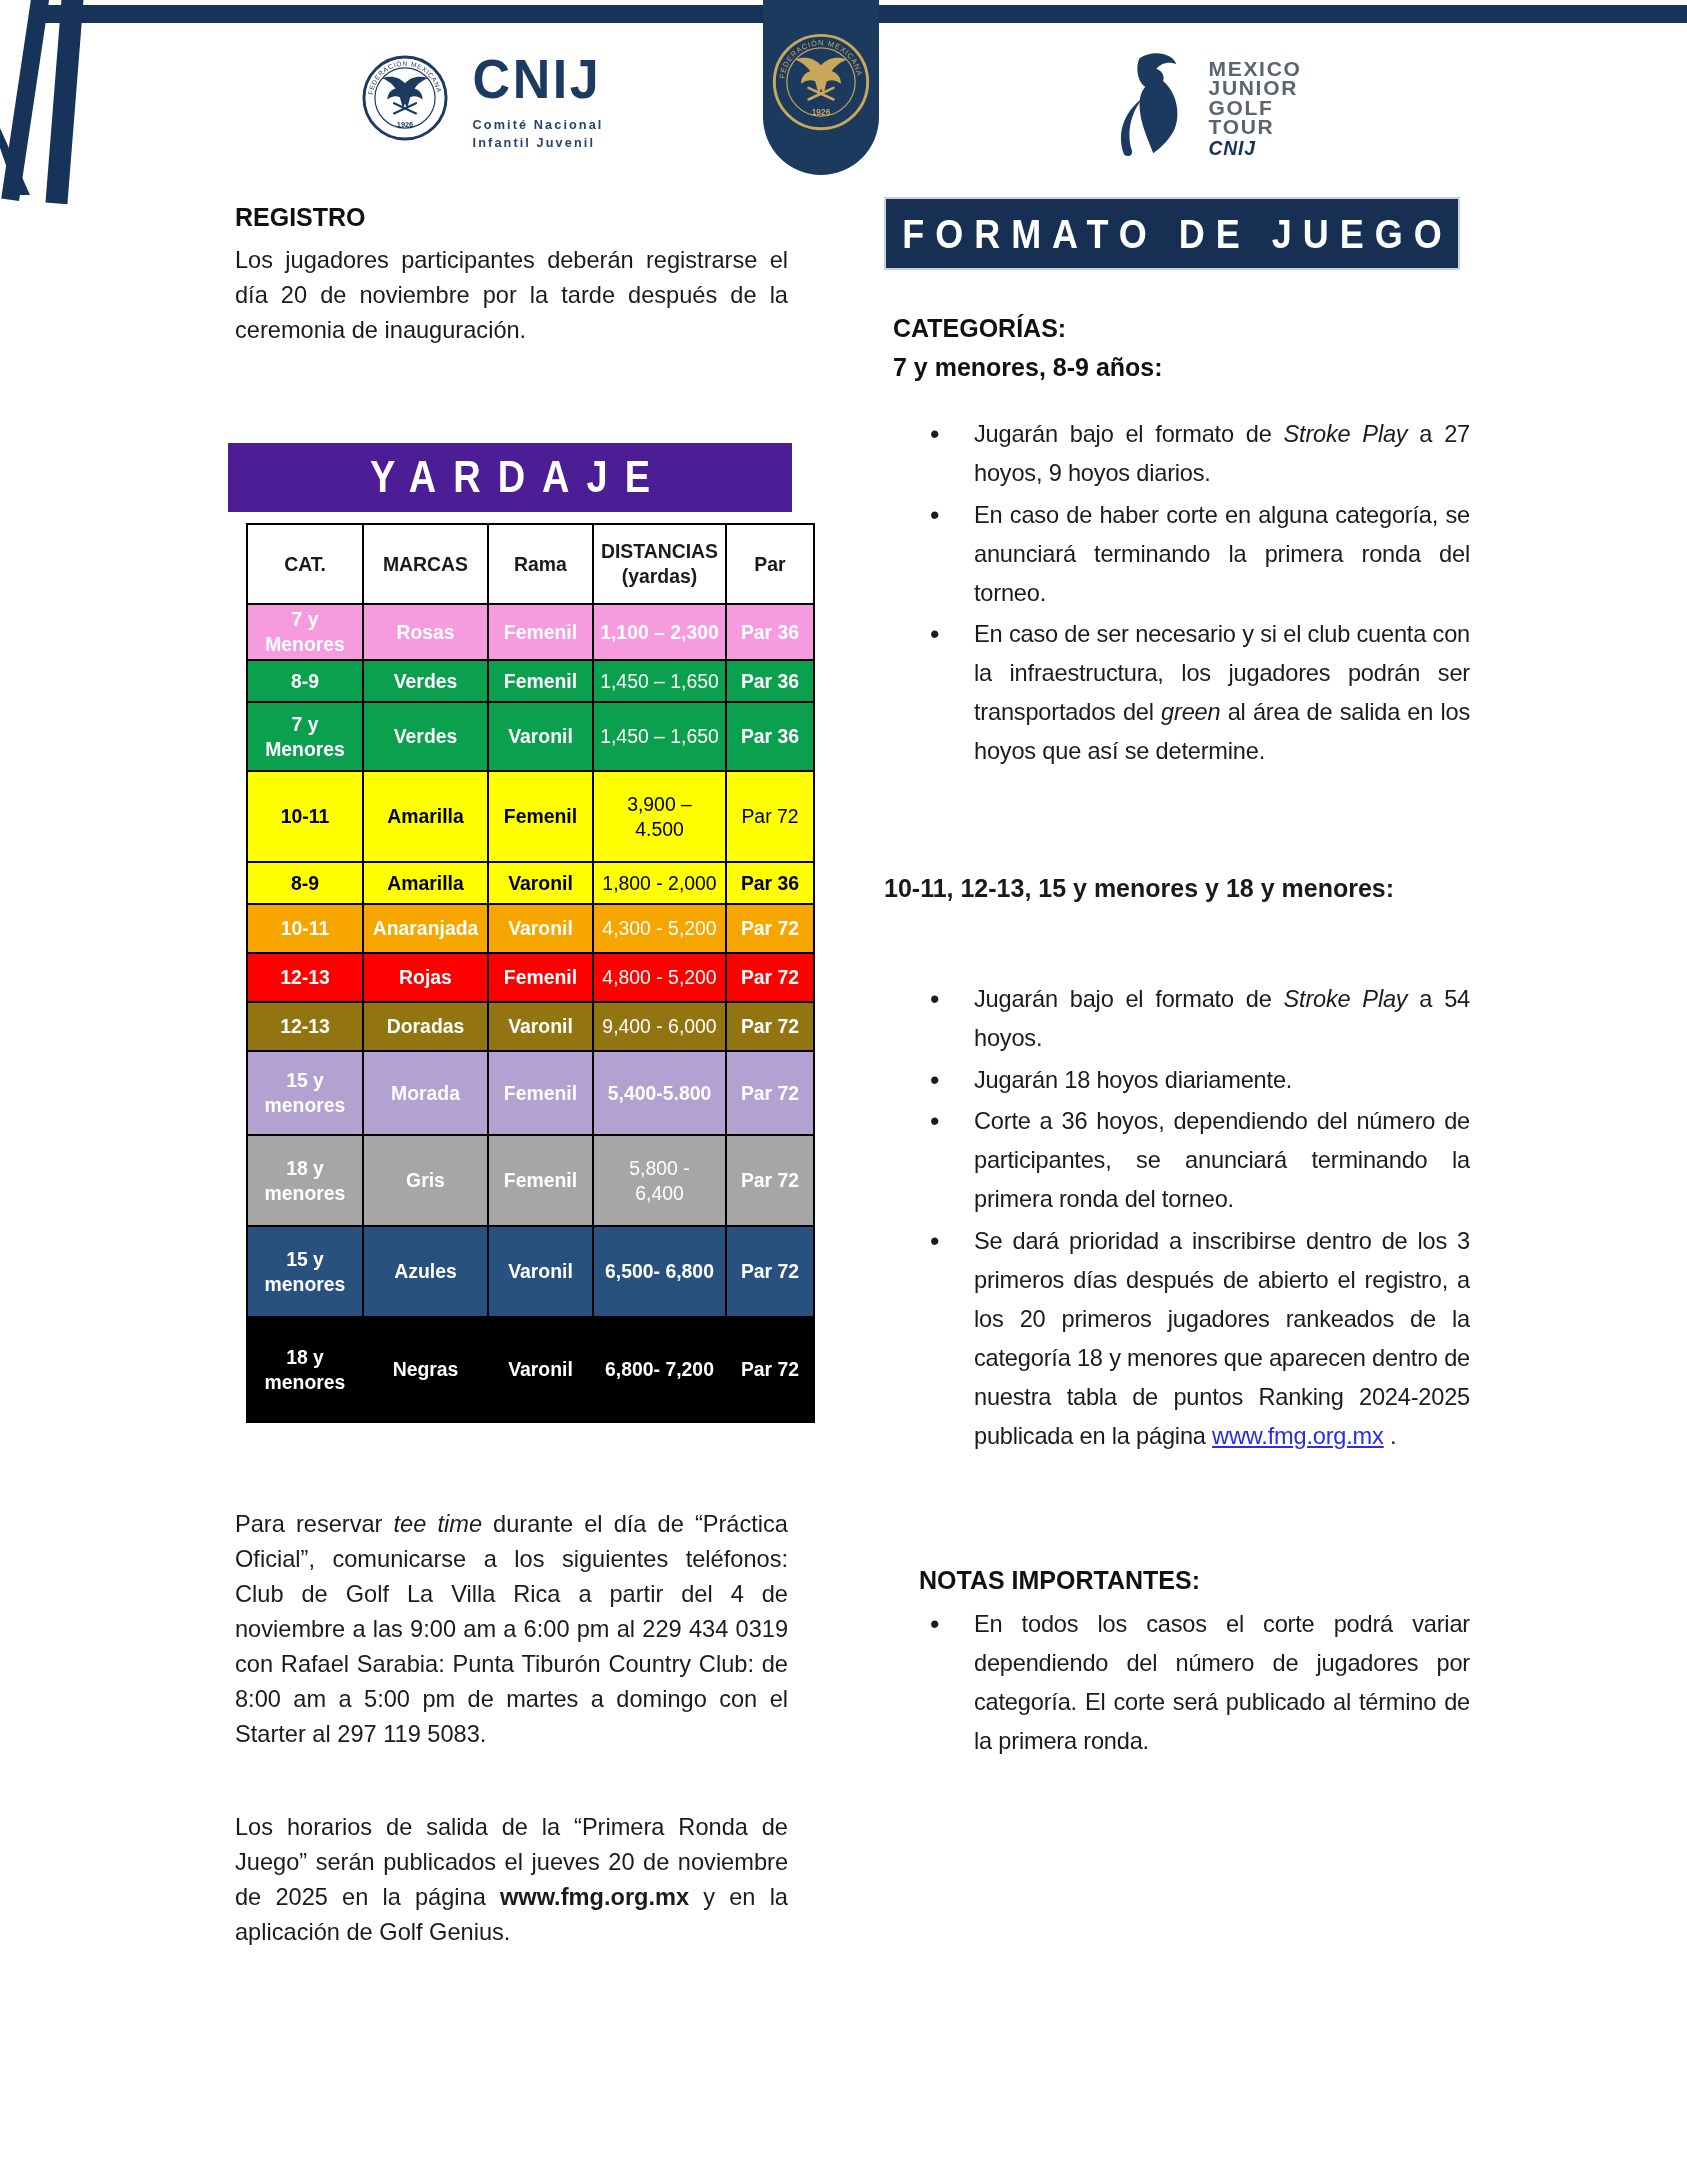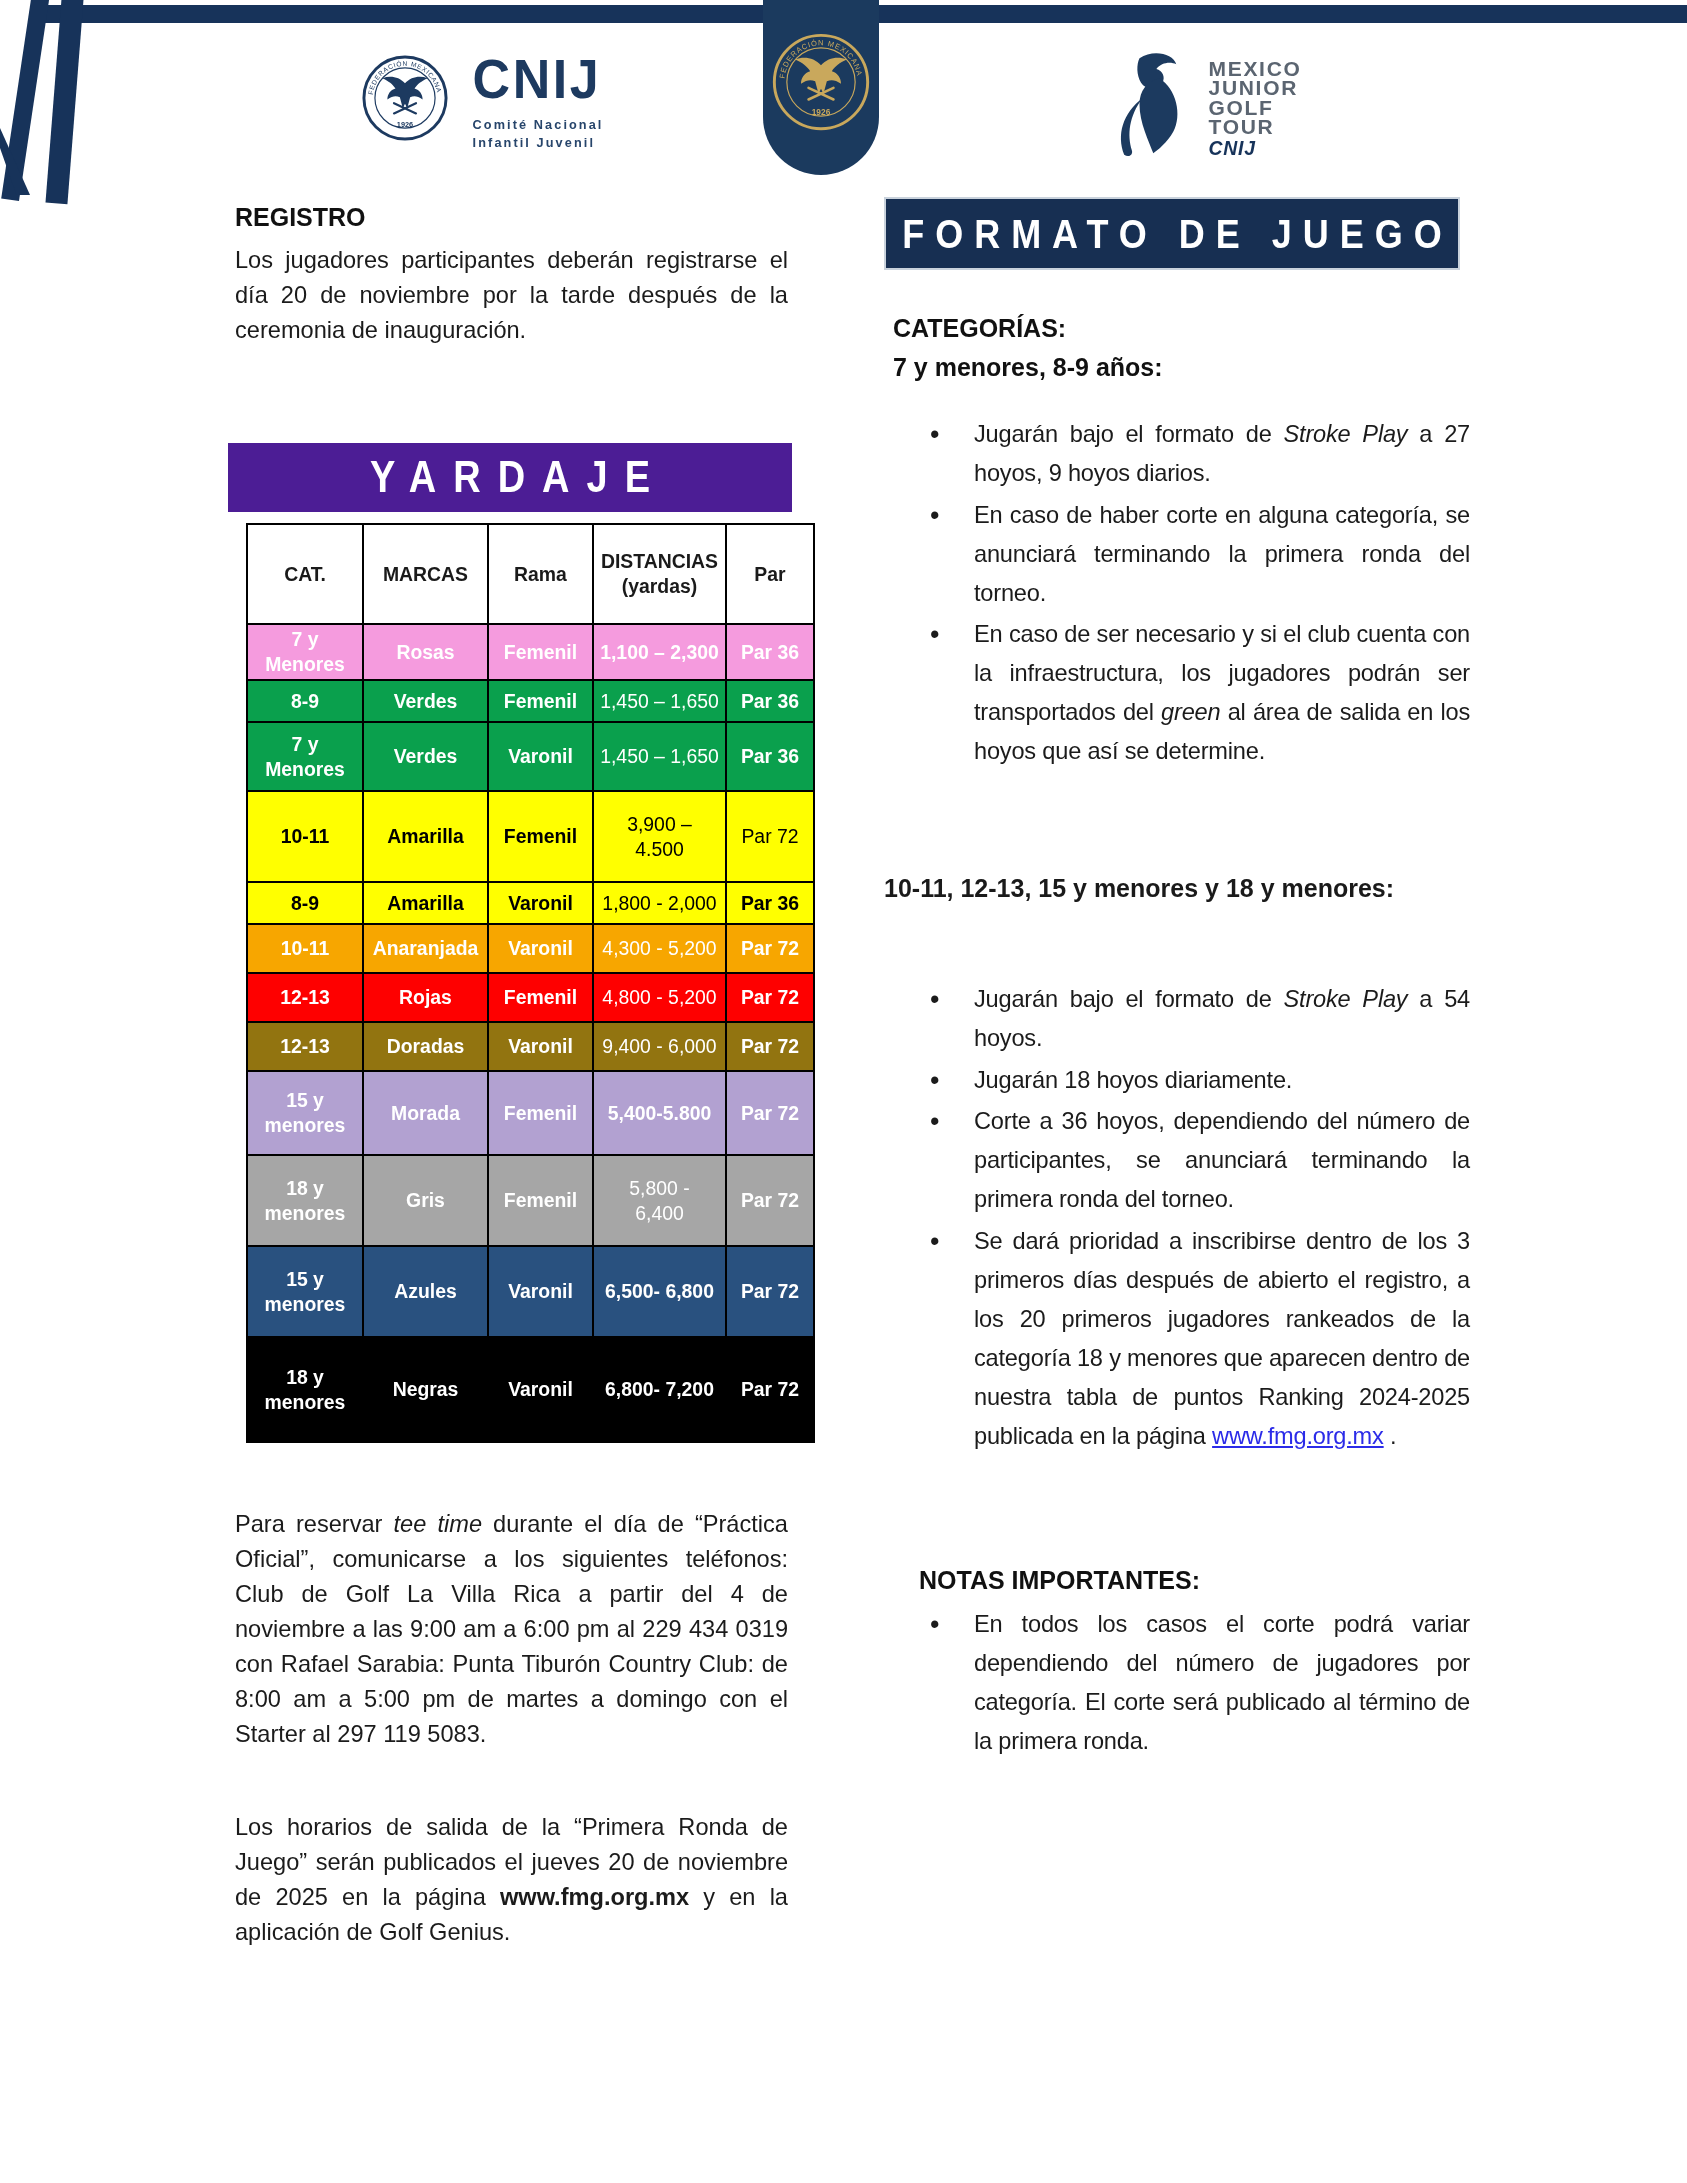--- a/index.html
+++ b/index.html
@@ -127,21 +127,21 @@
 
   <table id="yardaje-table">
     <colgroup>
         <col style="width:116px">
         <col style="width:125px">
         <col style="width:105px">
         <col style="width:133px">
         <col style="width:88px">
       </colgroup>
     <tbody>
-        <tr style="height:100px">
+        <tr style="height:80px">
       <td>CAT.</td>
       <td>MARCAS</td>
       <td>Rama</td>
       <td>DISTANCIAS
 (yardas)</td>
       <td>Par</td>
     </tr>
     <tr style="height: 56px; background-color: rgb(245, 155, 222); color: rgb(255, 255, 255);">
       <td>7 y
 Menores</td>

